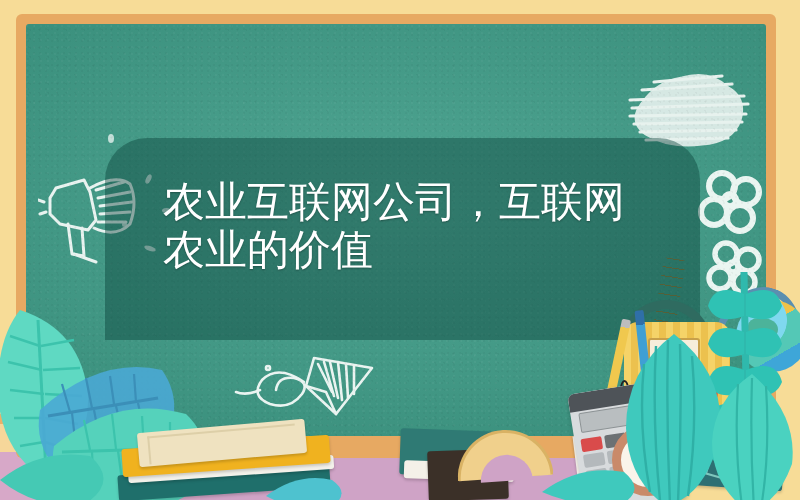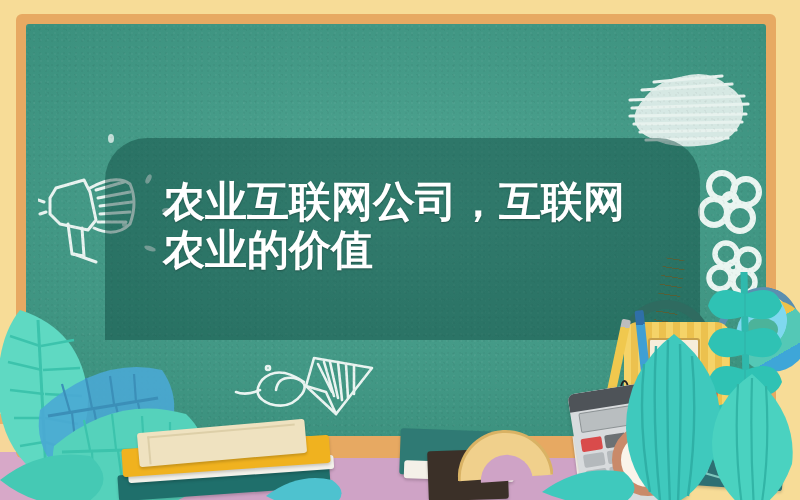--- a/index.html
+++ b/index.html
@@ -83,21 +83,21 @@
   .flower2 { left:700px; top:236px; }
   
   .speck { position:absolute; background:#e9f4f1; border-radius:50%; opacity:.78; }
 
   
   .headline {
     position:absolute; left:163px; top:178px; width:500px;
     color:#ffffff;
     font-size:42px;
     line-height:48px;
-    font-weight:bold;
+    font-weight:normal;
     letter-spacing:0px;
     text-shadow:0 1px 2px rgba(0,0,0,.30);
     white-space:pre-wrap;
     word-break:break-all;
   }
 
   
   .globe-arc {
     position:absolute; left:714px; top:286px; width:86px; height:112px;
     border:7px solid #5b8fb0; border-radius:50%;

